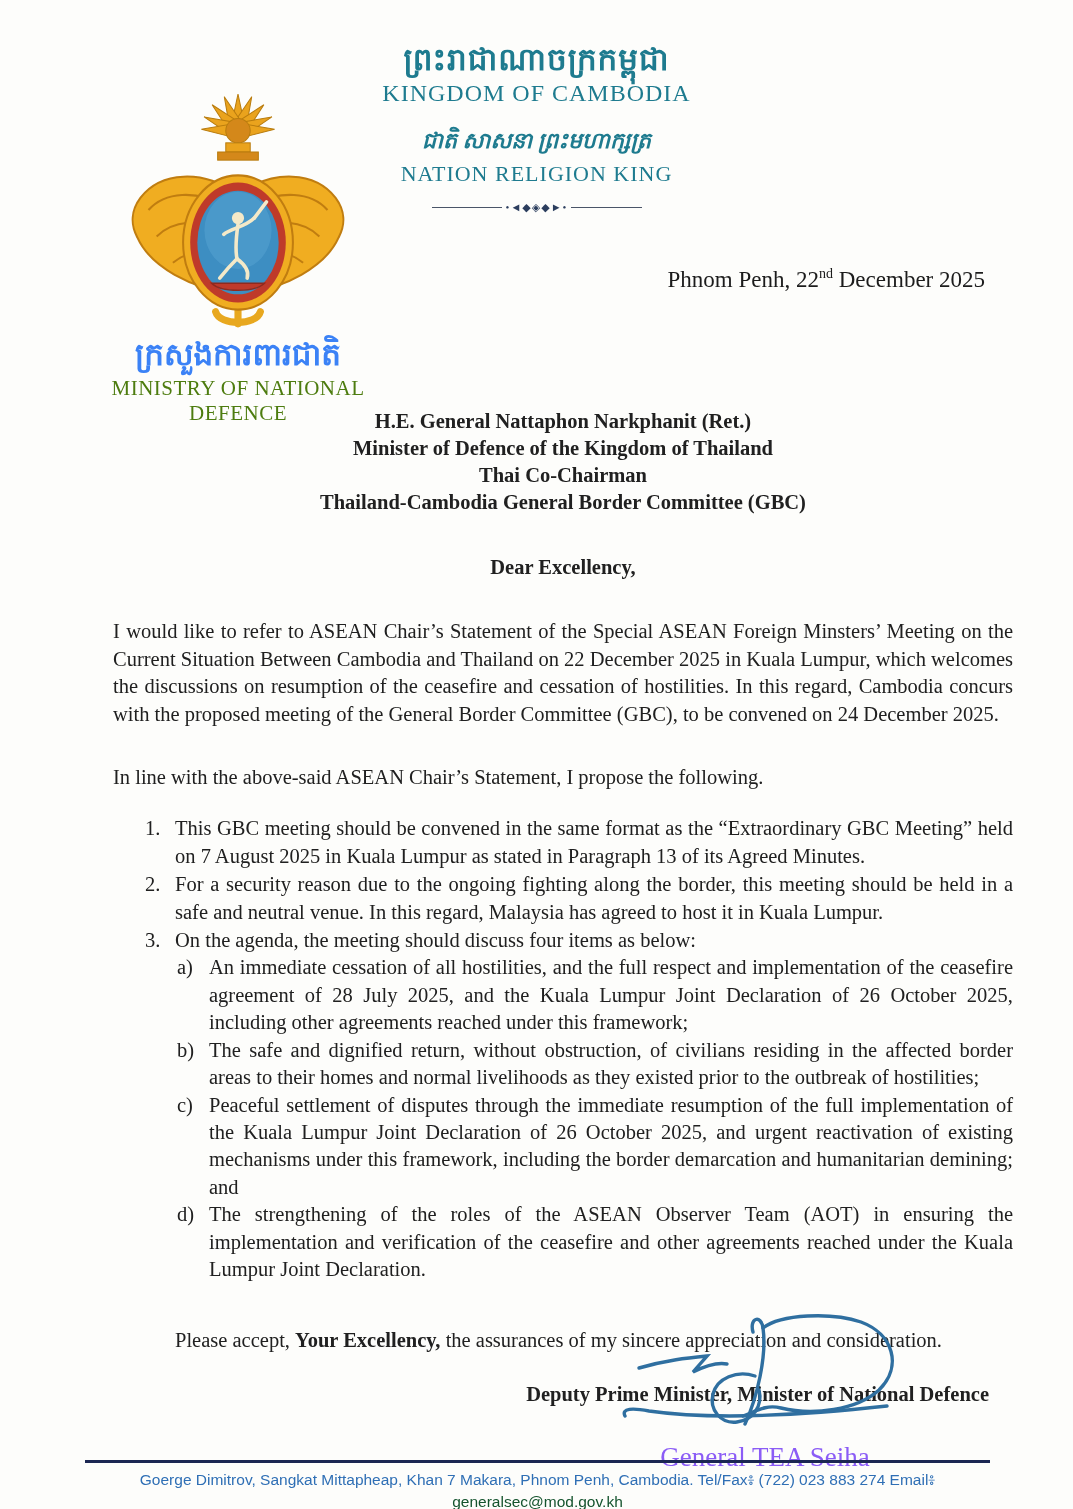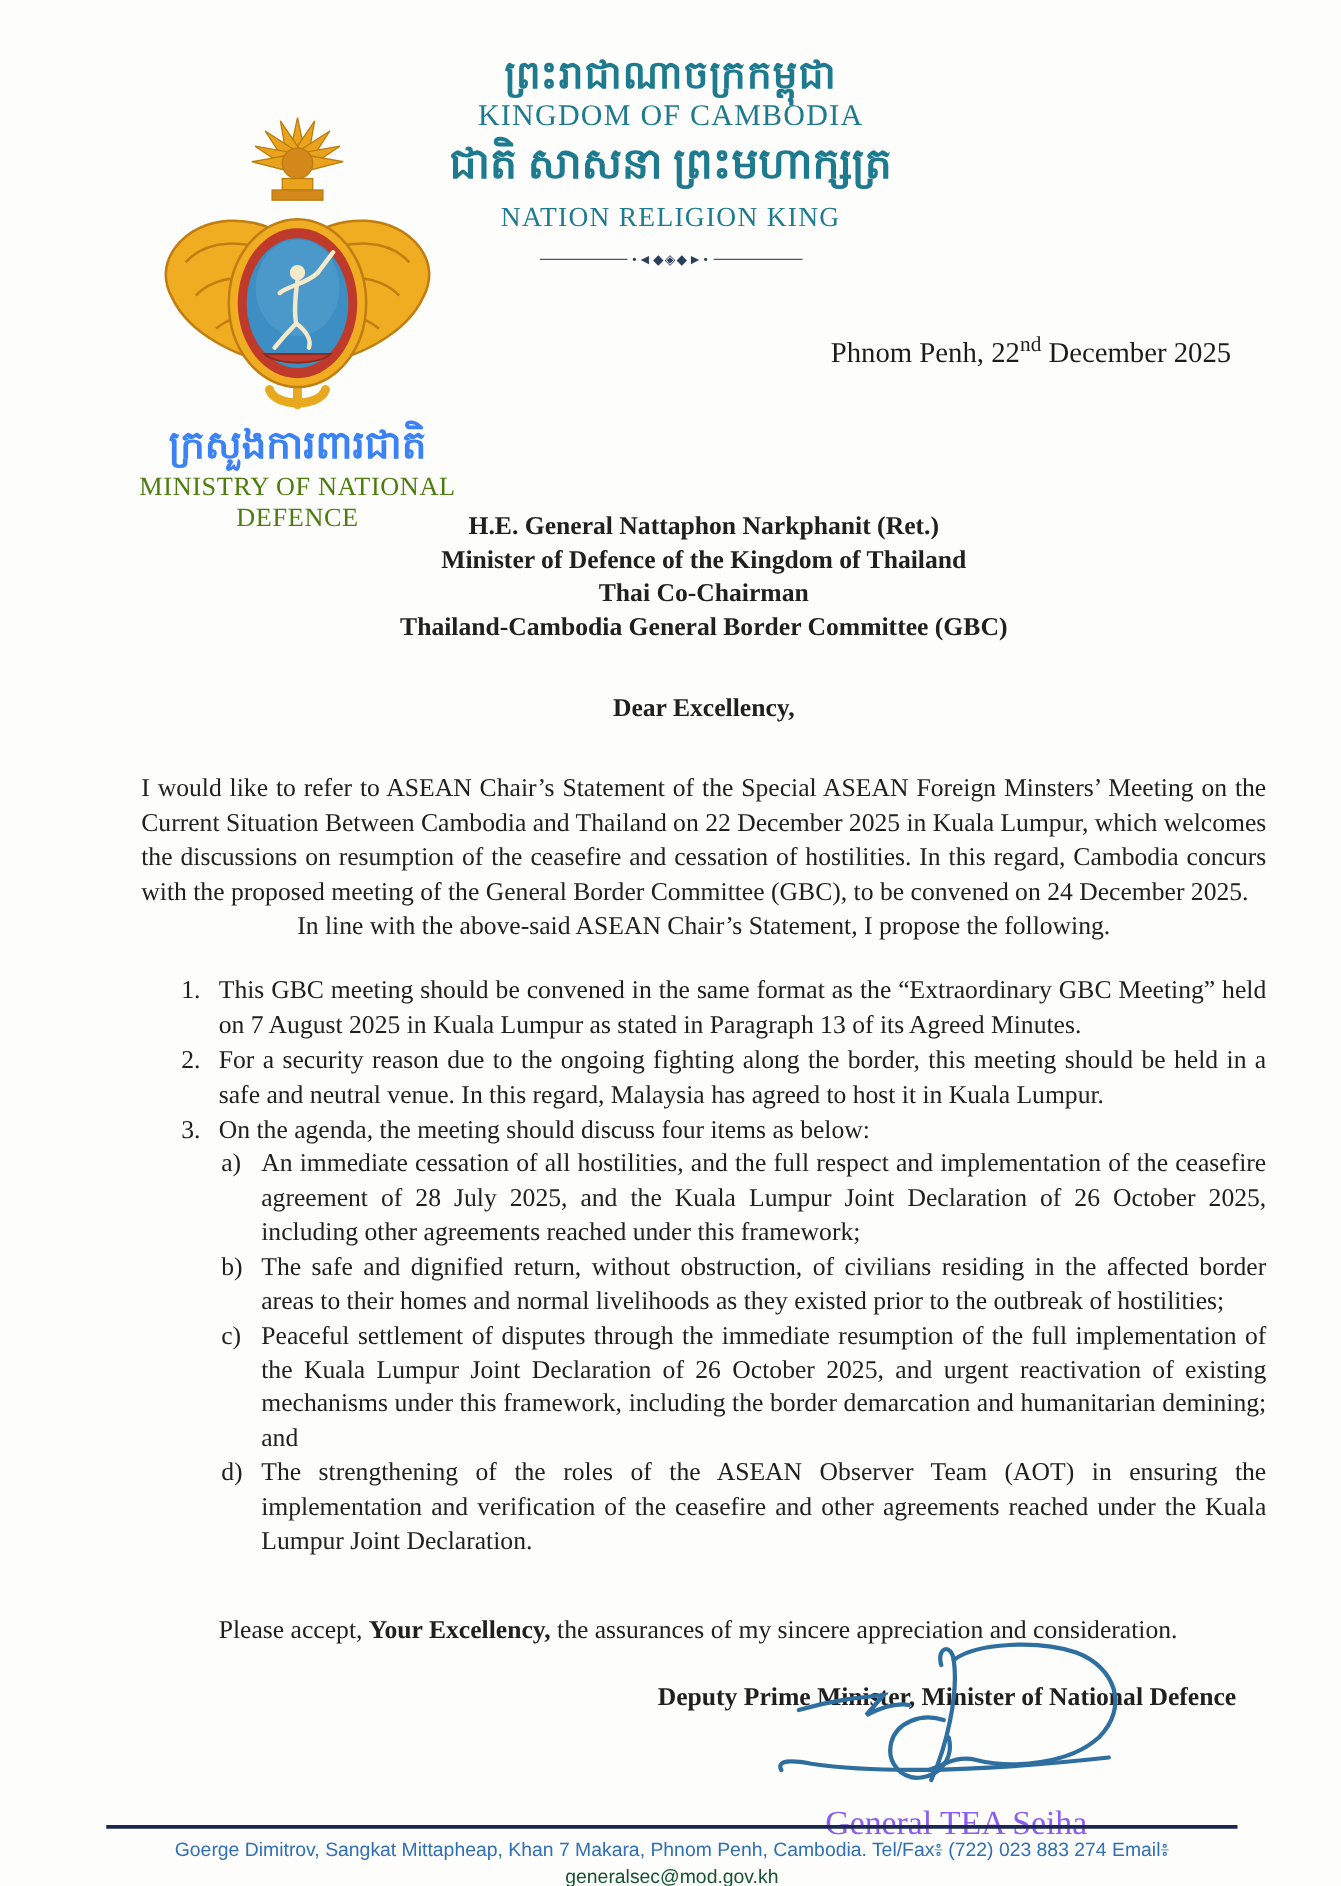--- a/index.html
+++ b/index.html
@@ -14,21 +14,21 @@
     overflow:hidden;
   }
   
   .letterhead {
     position:absolute; top:42px; left:0; right:0;
     text-align:center;
     color:#1e7b8f;
   }
   .khmer-kingdom { font-size:31px; font-weight:bold; letter-spacing:1px; line-height:1.15;font-family:Liberation Serif, serif; }
   .kingdom-line  { font-size:24px; letter-spacing:1px; margin-top:2px; }
-  .khmer-motto   { font-size:34px; font-weight:bold; margin-top:2px; }
+  .khmer-motto   { font-size:22px; font-weight:bold; margin-top:20px;font-style:italic; }
   .motto-line    { font-size:22px; letter-spacing:1px; margin-top:2px; }
   .divider {
     display:flex; align-items:center; justify-content:center;
     width:210px; margin:14px auto 0;
     color:#2c3e5e; font-size:11px; letter-spacing:1px;
   }
   .divider::before, .divider::after {
     content:""; flex:1; height:1px; background:#4a5568;
   }
   .divider span { padding:0 4px; }
@@ -39,32 +39,32 @@
     text-align:center;
   }
   .khmer-ministry { font-size:31px; font-weight:bold; color:#3b82f6; margin-top:2px; line-height:1.1; }
   .ministry-name  { font-size:21px; color:#4d7c0f; margin-top:4px; letter-spacing:0.5px; }
 
   
   .dateline {
     position:absolute; top:266px; right:88px;
     font-size:23px; color:#1c1c1c;
   }
-  .dateline sup { font-size:17px; }
+  .dateline sup { font-size:14px; }
 
   
   .content {
     position:absolute; top:408px; left:113px; width:900px;
     font-size:20.5px; line-height:27.4px;
     text-align:justify;
   }
   .recipient div { font-weight:bold; line-height:27px; text-align:center; }
   .salutation { font-weight:bold; margin-top:38px; text-align:center; }
   .para1 { margin-top:37px; }
-  .para2 { text-align:center; }
+  .para2 { margin-top:36px; text-align:left; }
   .list { margin-top:24px; }
   .list-item { display:flex; margin-top:1px; }
   .list-item .num { width:30px; flex:0 0 30px; margin-left:32px; }
   .list-item .txt { flex:1; text-align:justify; }
   .sublist-item { display:flex; }
   .sublist-item .num { width:32px; flex:0 0 32px; margin-left:64px; }
   .sublist-item .txt { flex:1; text-align:justify; }
   .closing { margin-top:44px; text-indent:62px; }
   .closing b { font-weight:bold; }
   .signoff-title { margin-top:26px; font-weight:bold; text-align:right; padding-right:24px; }

